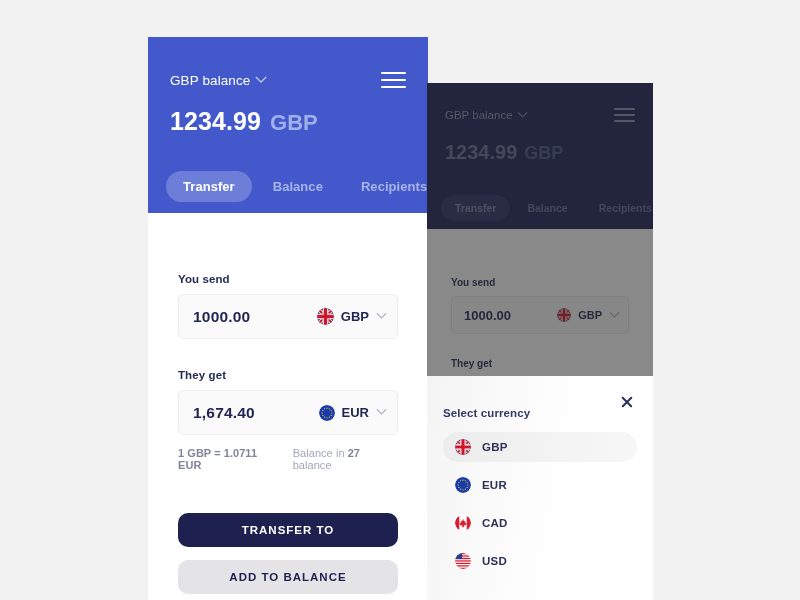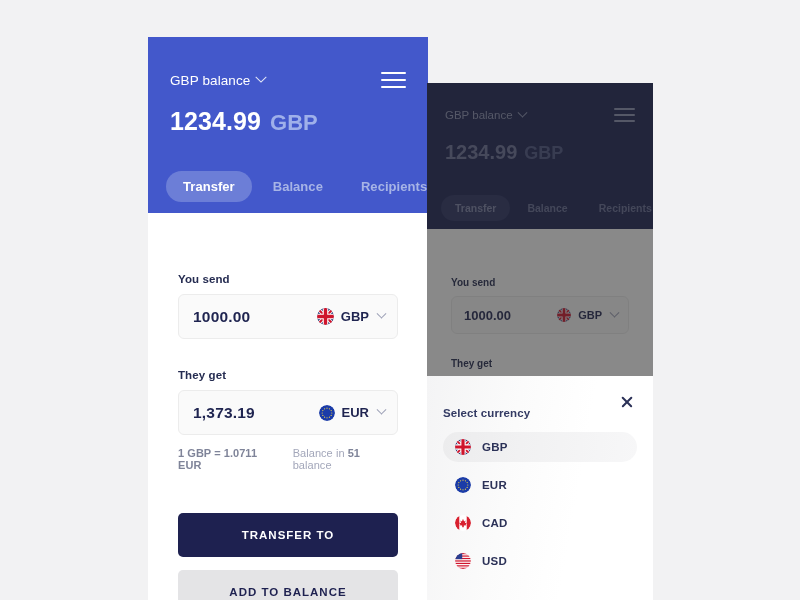--- a/index.html
+++ b/index.html
@@ -186,22 +186,22 @@
     align-items: center;
     gap: 13px;
     margin-top: 12px;
     font-size: 11px;
     color: #a3a7ba;
     letter-spacing: .05px;
   }
   .rate-row b { color: #7f8499; font-weight: 700; }
 
   .btn {
-    height: 44px;
-    border-radius: 5px;
+    height: 34px;
+    border-radius: 10px;
     display: flex;
     align-items: center;
     justify-content: center;
     font-size: 11.5px;
     font-weight: 700;
     letter-spacing: 1px;
     cursor: pointer;
   }
   .btn-primary {
     margin-top: 42px;
@@ -416,21 +416,21 @@
               <path d="M30 0 V60 M0 30 H60" stroke="#cf152c" stroke-width="12"></path>
             </g>
           </svg>
           <span class="cur-code">GBP</span>
           <i class="chev-dark"></i>
         </span>
       </div>
 
       <div class="field-label second">They get</div>
       <div class="money-box">
-        <span class="money-val">1,373.19</span>
+        <span class="money-val">1,674.40</span>
         <span class="cur-picker">
           <svg class="flag" width="16" height="16" viewBox="0 0 60 60">
             <circle cx="30" cy="30" r="30" fill="#1b3ca8"></circle>
             <g fill="#f5d547">
               <circle cx="30" cy="12" r="2.2"></circle>
                 <circle cx="39" cy="14.4" r="2.2"></circle>
               <circle cx="45.6" cy="21" r="2.2"></circle>
                 <circle cx="48" cy="30" r="2.2"></circle>
               <circle cx="45.6" cy="39" r="2.2"></circle>
                 <circle cx="39" cy="45.6" r="2.2"></circle>
@@ -442,21 +442,21 @@
                 <circle cx="21" cy="14.4" r="2.2"></circle>
             </g>
           </svg>
           <span class="cur-code">EUR</span>
           <i class="chev-dark"></i>
         </span>
       </div>
 
       <div class="rate-row">
         <span><b>1 GBP  =  1.0711 EUR</b></span>
-        <span><span>Balance in </span><b>51</b><span> balance</span></span>
+        <span><span>Balance in </span><b>27</b><span> balance</span></span>
       </div>
 
       <div class="btn btn-primary">TRANSFER TO</div>
       <div class="btn btn-secondary">ADD TO BALANCE</div>
 
     </div>
   </div>
 
   <div id="right-card">
 

